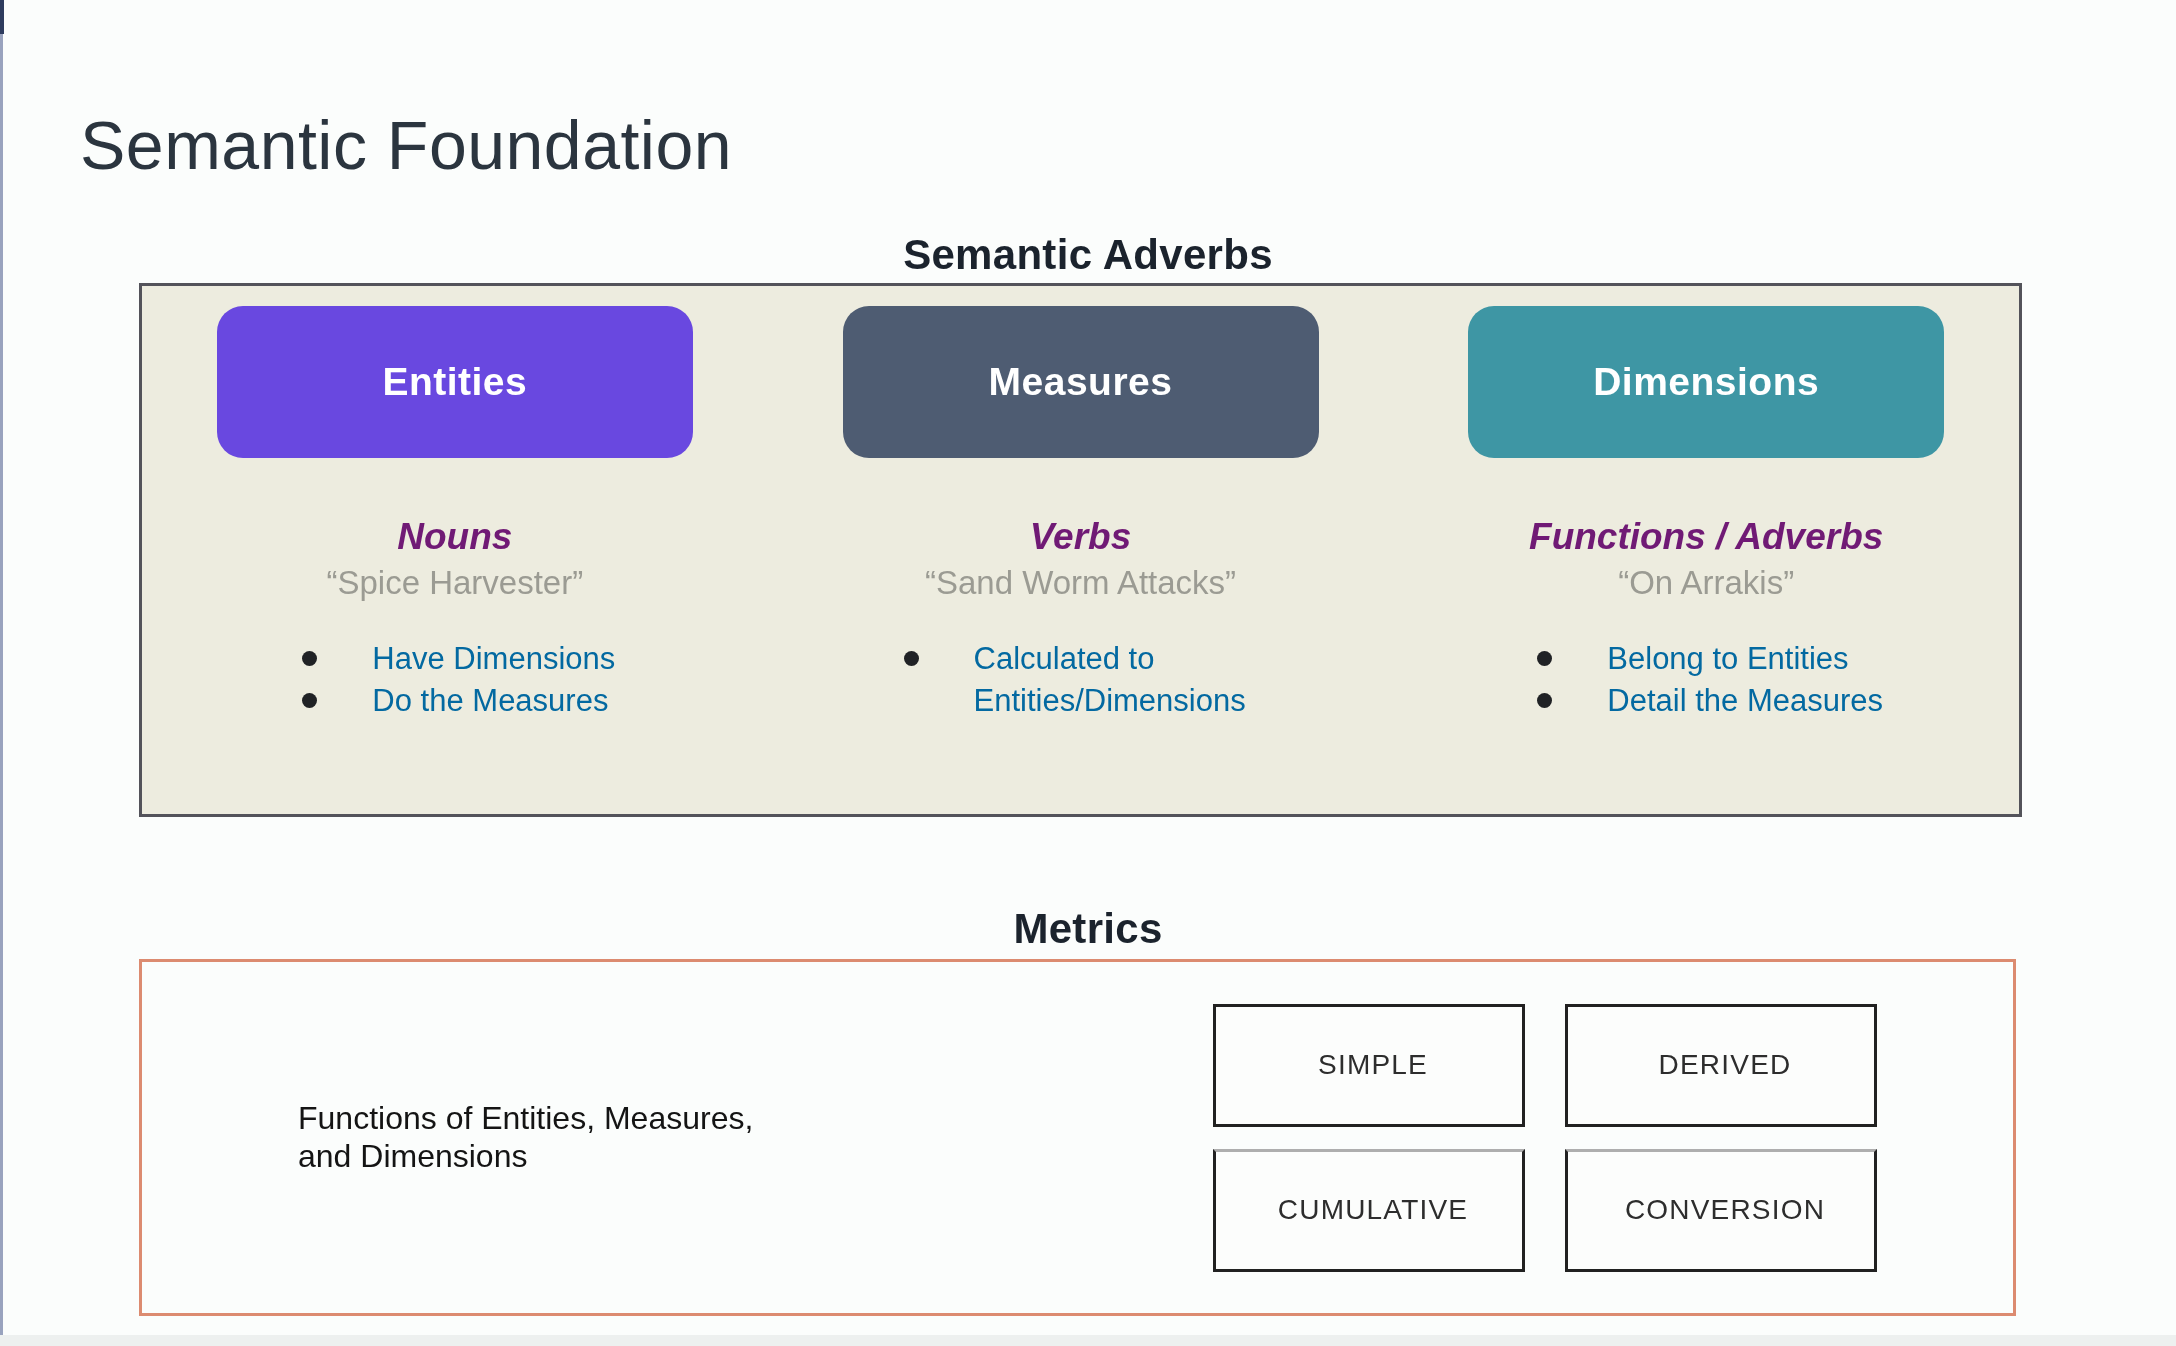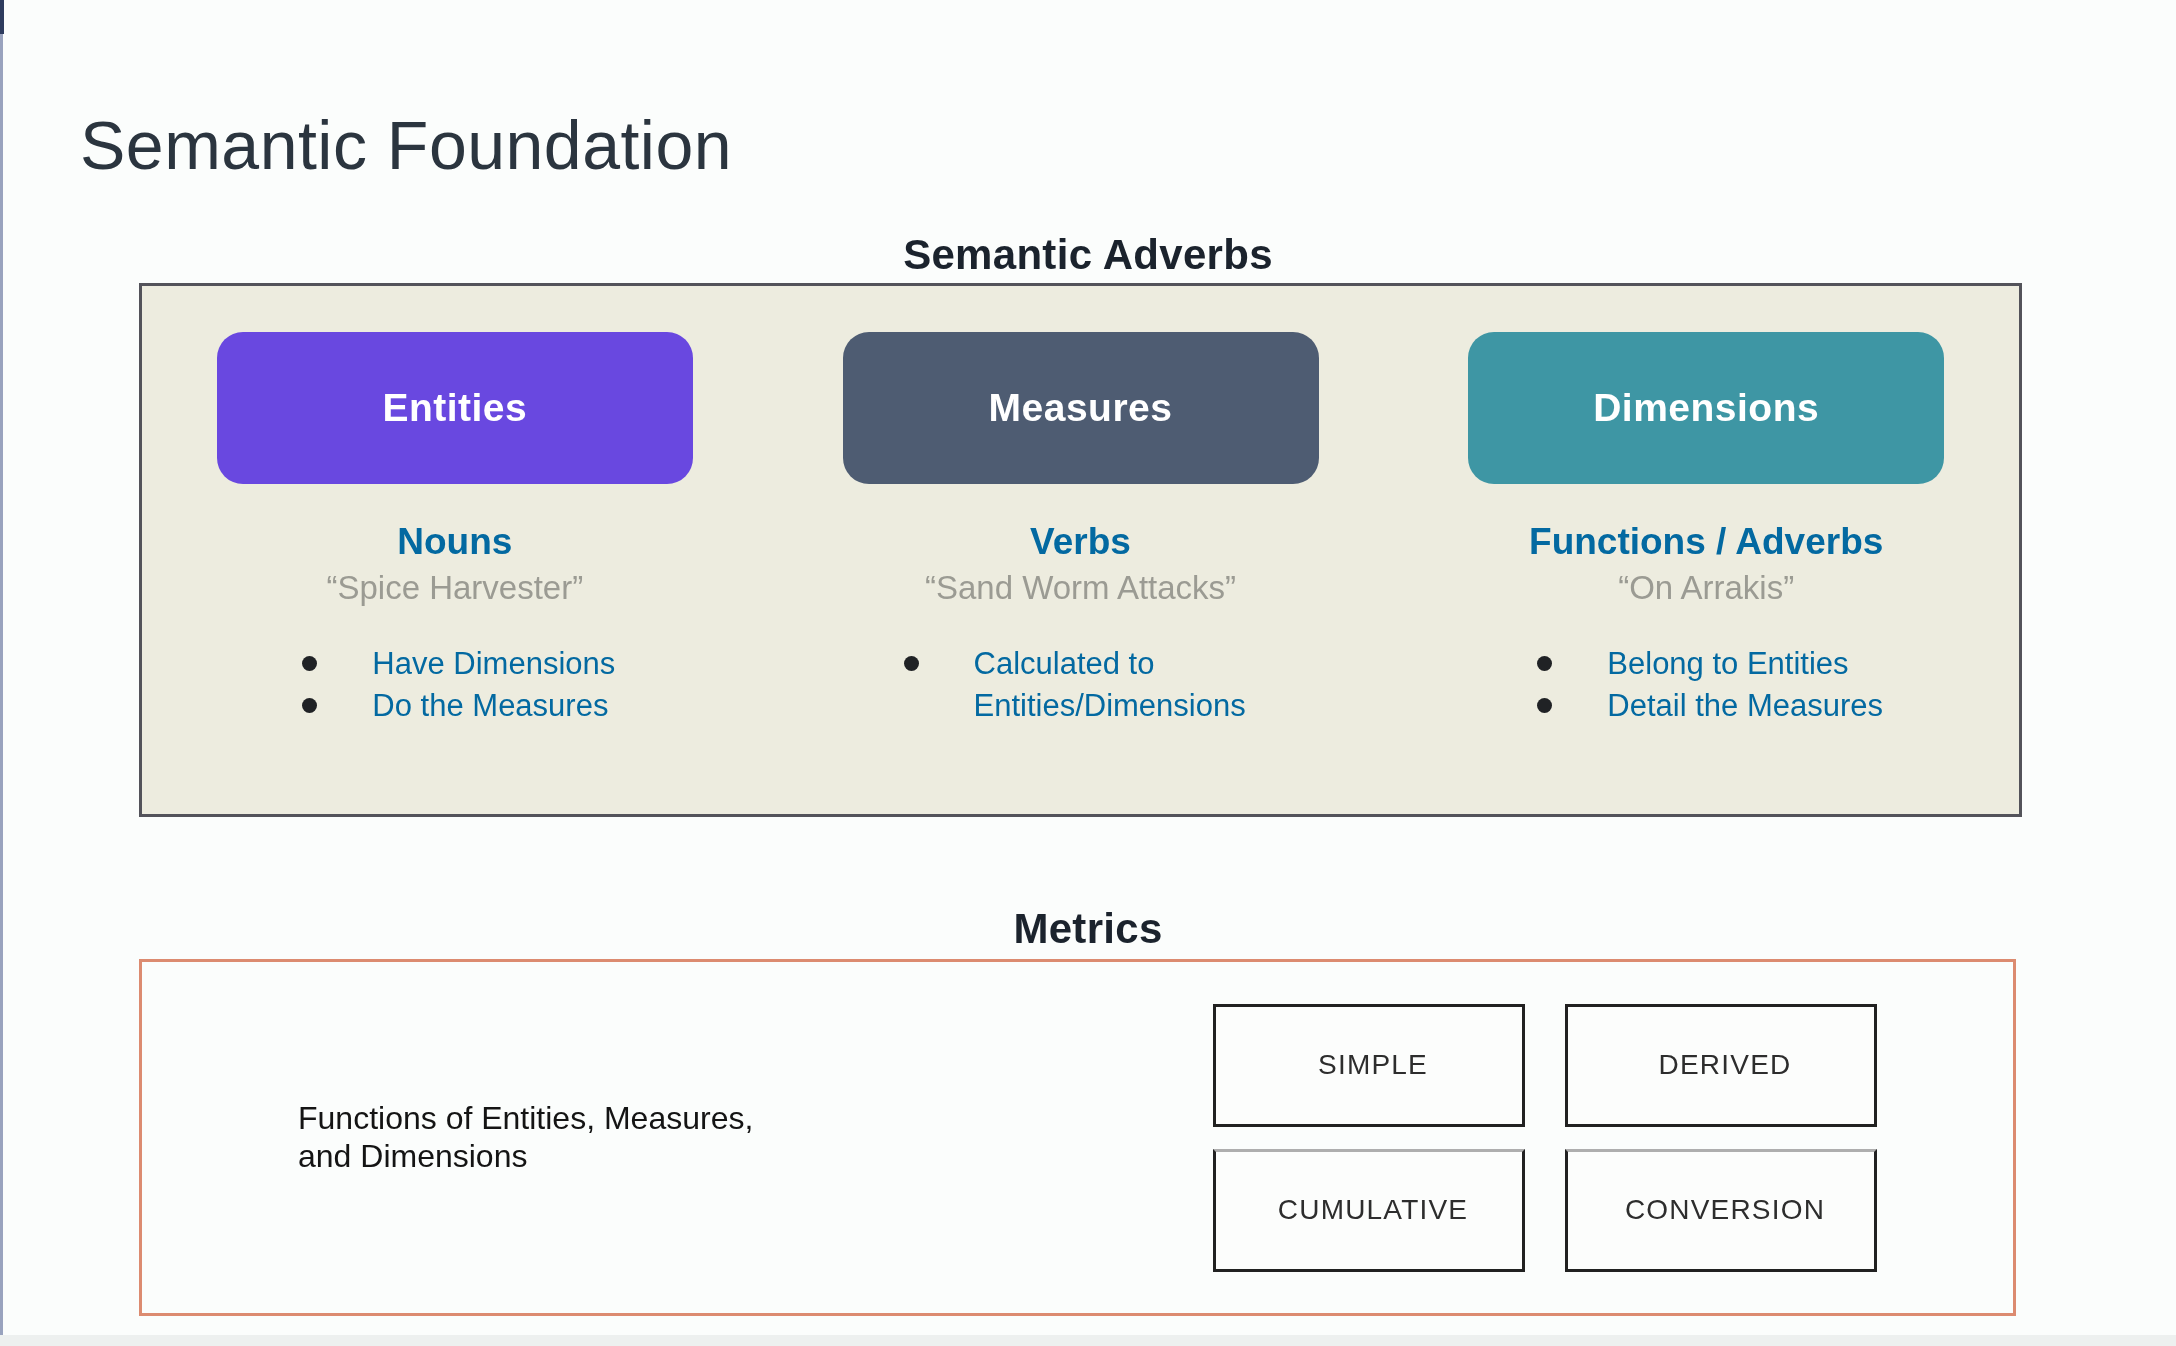--- a/index.html
+++ b/index.html
@@ -26,30 +26,30 @@
   .sm-heading{top:231px;}
   .metrics-heading{top:905px;}
 
   
   .sm-panel{
     position:absolute;left:139px;top:283px;width:1883px;height:534px;
     box-sizing:border-box;background:var(--models-panel-bg,#edecdf);
     border:3px solid var(--models-panel-border,#53535a);
     display:flex;
   }
-  .sm-col{flex:1;display:flex;flex-direction:column;align-items:center;padding-top:46px;}
+  .sm-col{flex:1;display:flex;flex-direction:column;align-items:center;padding-top:20px;}
   .pill{
     width:476px;height:152px;border-radius:26px;
     display:flex;align-items:center;justify-content:center;
     color:#ffffff;font-weight:bold;font-size:39px;letter-spacing:.5px;
   }
   .pill-entities{background:var(--entities-pill,#6948e0);}
   .pill-measures{background:var(--measures-pill,#4e5c72);}
   .pill-dimensions{background:var(--dimensions-pill,#3e96a4);}
-  .role{margin-top:37px;font-size:37px;font-weight:bold;color:#0369a1;line-height:1.15;}
+  .role{margin-top:58px;font-size:37px;font-weight:bold;color:#701a75;line-height:1.15;font-style:italic;}
   .quote{margin-top:4px;font-size:33px;color:var(--quote-text,#9b9b93);line-height:1.2;}
   ul.blist{
     margin:36px 0 0;padding:0;list-style:none;
     width:fit-content;text-align:left;
   }
   ul.blist li{
     position:relative;padding-left:78px;
     font-size:31px;color:#0369a1;line-height:1.35;
   }
   ul.blist li::before{

